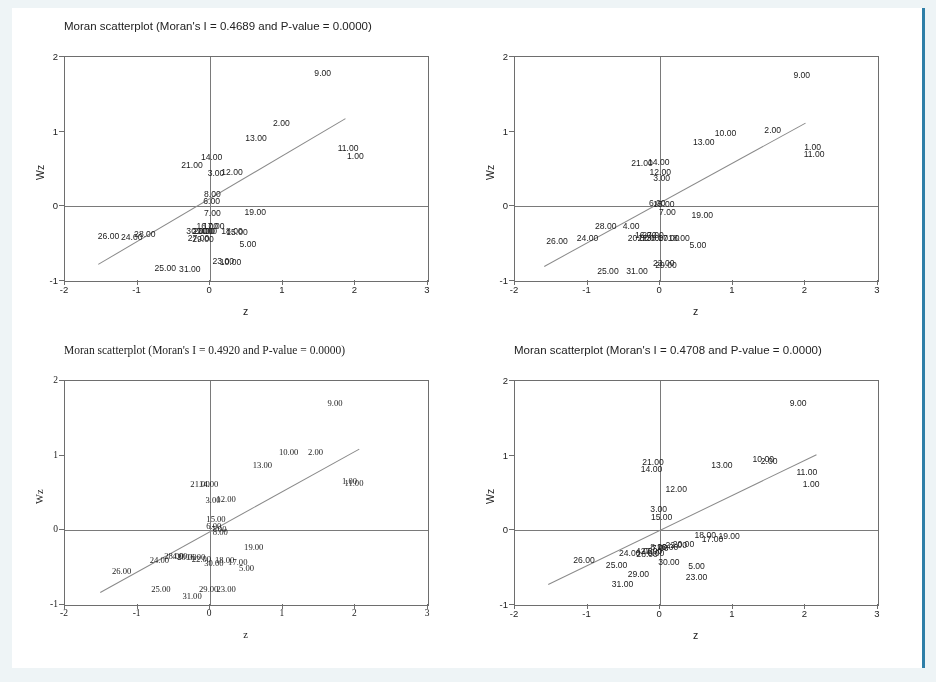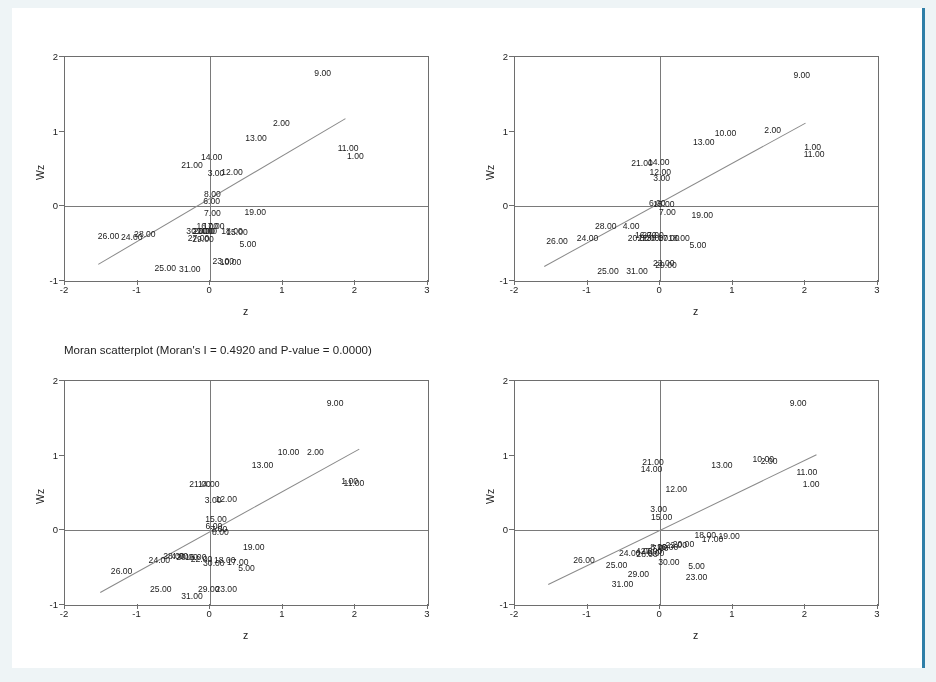--- a/index.html
+++ b/index.html
@@ -15,21 +15,21 @@
     width:910px; height:660px;
     background:#ffffff;
     border-right:3px solid #2f7fa8;
   }
   .panel{
     position:absolute;
     width:440px;height:318px;
   }
   .p0{left:10px; top:12px;}
   .p1{left:460px;top:12px;}
-  .p2{left:10px; top:336px;}
+  .p2{left:10px; top:336px;font-family:Liberation Serif, serif;}
   .p3{left:460px;top:336px;}
 
   .title{
     position:absolute;left:42px;top:0px;
     font-size:11.5px;color:#222;white-space:nowrap;
   }
   .subtitle{
     position:absolute;left:42px;top:35px;
     font-size:15px;color:#222;white-space:nowrap;
   }
@@ -83,20 +83,21 @@
     top:264px;
   }
   .xtickmark{position:absolute;top:260px;width:1px;height:5px;background:#6e6e6e;}
 </style>
 </head>
 <body>
 
 <div id="page">
 
   <div class="panel p0">
+    <div class="title">Moran scatterplot (Moran's I = 0.4689 and P-value = 0.0000)</div>
     <div class="subtitle">tvc1</div>
     <div class="ylab">Wz</div>
     <div class="xlab">z</div>
     <div class="plotbox">
         <div class="axisline hline" style="top: 149.333px;"></div>
         <div class="axisline vline" style="left: 145.2px;"></div>
         <div class="fitline" style="left: 32.67px; top: 206.827px; width: 286.582px; transform: rotate(-30.5345deg);"></div>
         <div class="pt" style="left: 257.73px; top: 16.4267px;">9.00</div>
         <div class="pt" style="left: 216.348px; top: 65.7067px;">2.00</div>
         <div class="pt" style="left: 190.938px; top: 80.64px;">13.00</div>
@@ -268,20 +269,21 @@
       <div class="xtickmark" style="left: 187.2px;"></div>
       <div class="xtick" style="left: 259.8px;">1</div>
       <div class="xtickmark" style="left: 259.8px;"></div>
       <div class="xtick" style="left: 332.4px;">2</div>
       <div class="xtickmark" style="left: 332.4px;"></div>
       <div class="xtick" style="left: 405px;">3</div>
       <div class="xtickmark" style="left: 405px;"></div>
     </div>
 
   <div class="panel p3">
+    <div class="title">Moran scatterplot (Moran's I = 0.4708 and P-value = 0.0000)</div>
     <div class="subtitle">tvc6</div>
     <div class="ylab">Wz</div>
     <div class="xlab">z</div>
     <div class="plotbox">
         <div class="axisline hline" style="top: 149.333px;"></div>
         <div class="axisline vline" style="left: 145.2px;"></div>
         <div class="fitline" style="left: 32.67px; top: 203.093px; width: 298.389px; transform: rotate(-25.8111deg);"></div>
         <div class="pt" style="left: 283.14px; top: 22.4px;">9.00</div>
         <div class="pt" style="left: 248.292px; top: 78.4px;">10.00</div>
         <div class="pt" style="left: 254.1px; top: 79.8933px;">2.00</div>

